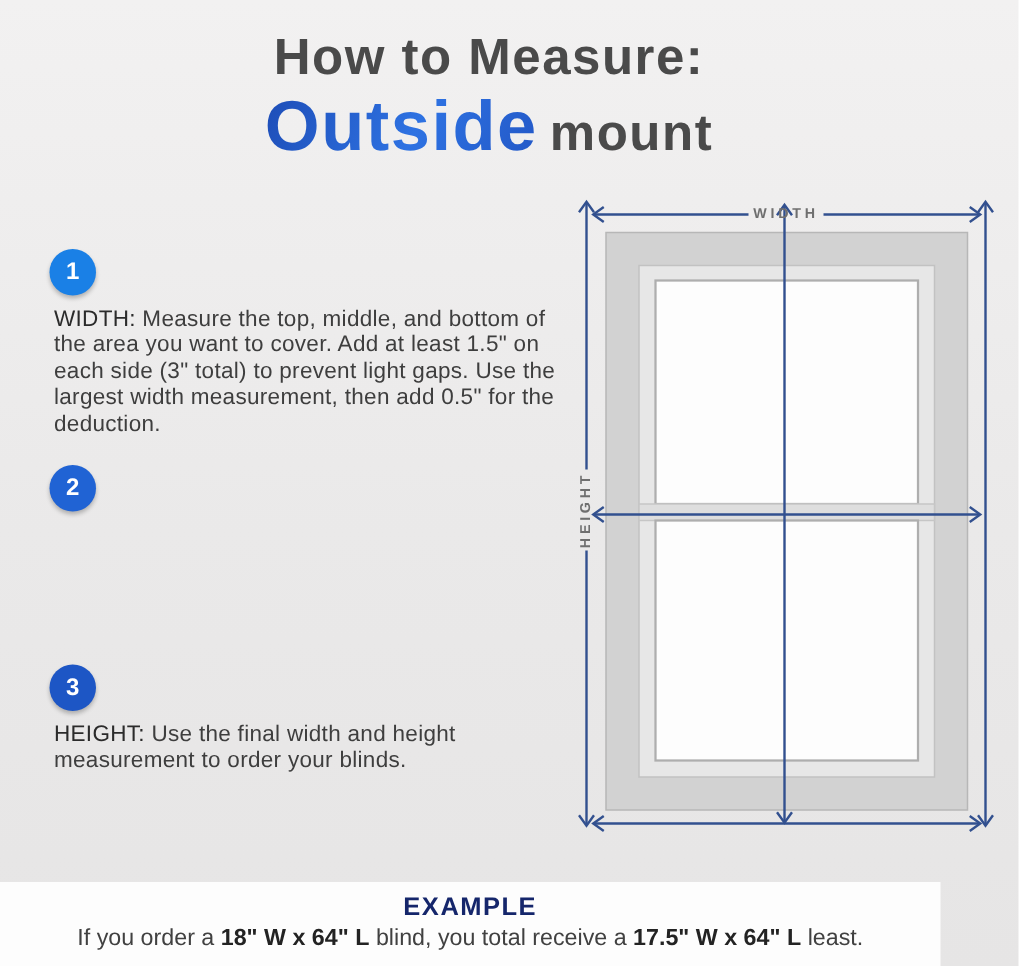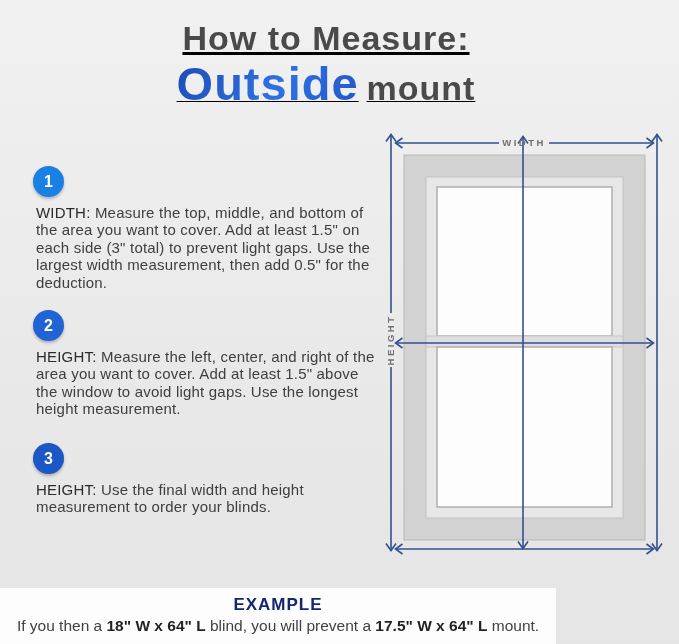--- a/index.html
+++ b/index.html
@@ -4,21 +4,21 @@
 <style>
   html,body{margin:0;padding:0;}
   body{
     width:679px;height:644px;
     position:relative;overflow:hidden;
     background:linear-gradient(180deg,#f2f1f1 0%,#eae9e9 55%,#e6e5e5 100%);
     font-family:"Liberation Sans", sans-serif;
     -webkit-font-smoothing:antialiased;
   }
   
-  .title{position:absolute;top:20px;left:0;width:652px;text-align:center;line-height:1.1;text-decoration:underline;}
+  .title{position:absolute;top:20px;left:0;width:652px;text-align:center;line-height:1.1;}
   .title-line1{font-size:34px;font-weight:700;color:#4a4a4a;letter-spacing:1px;}
   .title-line2{margin-top:1px;}
   .title-highlight{
     font-size:47px;font-weight:800;letter-spacing:1px;
     background:linear-gradient(115deg,#1d4cb6 0%,#2e72e2 55%,#2257c6 100%);
     -webkit-background-clip:text;background-clip:text;
     color:transparent;
   }
   .title-rest{font-size:34px;font-weight:700;color:#4a4a4a;letter-spacing:1px;margin-left:8px;}
   
@@ -37,21 +37,21 @@
   
   .diagram{position:absolute;left:372px;top:122px;width:300px;height:470px;}
   .w-outer{fill:#d2d2d2;stroke:#b7b7b7;stroke-width:1;}
   .w-trim{fill:#e7e7e7;stroke:#c2c2c2;stroke-width:1;}
   .w-rail{fill:#dedede;stroke:#c6c6c6;stroke-width:1;}
   .w-pane{fill:#fdfdfd;stroke:#aeaeae;stroke-width:1.5;}
   .arrow{stroke:#32508f;stroke-width:1.6;fill:none;}
   .dim-label{font-family:"Liberation Sans",sans-serif;font-size:9.5px;font-weight:700;fill:#6f6f6f;letter-spacing:2.5px;}
   
   .example{
-    position:absolute;left:0;bottom:0;width:556px;height:56px;
+    position:absolute;left:0;bottom:0;width:627px;height:56px;
     background:#fdfdfd;text-align:center;
   }
   .example-heading{margin-top:7px;font-size:17px;font-weight:800;color:#15266b;letter-spacing:1px;}
   .example-sentence{margin-top:2px;font-size:15.5px;color:#414141;}
   .example-sentence b{color:#232323;font-weight:700;}
 </style>
 </head>
 <body>
 
 <div class="title">
@@ -61,21 +61,20 @@
   </div>
 </div>
 
 <div class="step step-1">
   <div class="badge" style="background-color: rgb(26, 128, 230);">1</div>
   <p><b>WIDTH:</b> <span>Measure the top, middle, and bottom of the area you want to cover. Add at least 1.5" on each side (3" total) to prevent light gaps. Use the largest width measurement, then add 0.5" for the deduction.</span></p>
 </div>
 
 <div class="step step-2">
   <div class="badge" style="background-color: rgb(32, 99, 212);">2</div>
-  <p><b>HEIGHT:</b> <span>Measure the left, center, and right of the area you want to cover. Add at least 1.5" above the window to avoid light gaps. Use the longest height measurement.</span></p>
 </div>
 
 <div class="step step-3">
   <div class="badge" style="background-color: rgb(29, 86, 197);">3</div>
   <p><b>HEIGHT:</b> <span>Use the final width and height measurement to order your blinds.</span></p>
 </div>
 
 <svg class="diagram" viewBox="0 0 300 470">
 
   <g>
@@ -116,14 +115,14 @@
     <polyline class="arrow" points="274.5,216 281.5,221 274.5,226"></polyline>
 
     <line class="arrow" x1="24" y1="427" x2="281" y2="427"></line>
     <polyline class="arrow" points="30.5,422 23.5,427 30.5,432"></polyline>
     <polyline class="arrow" points="274.5,422 281.5,427 274.5,432"></polyline>
   </g>
 </svg>
 
 <div class="example">
   <div class="example-heading">EXAMPLE</div>
-  <div class="example-sentence"><span>If you then a </span><b>18" W x 64" L</b><span> blind, you will prevent a </span><b>17.5" W x 64" L</b><span> mount.</span></div>
+  <div class="example-sentence"><span>If you order a </span><b>18" W x 64" L</b><span> blind, you total receive a </span><b>17.5" W x 64" L</b><span> least.</span></div>
 </div>
 
 </body></html>

